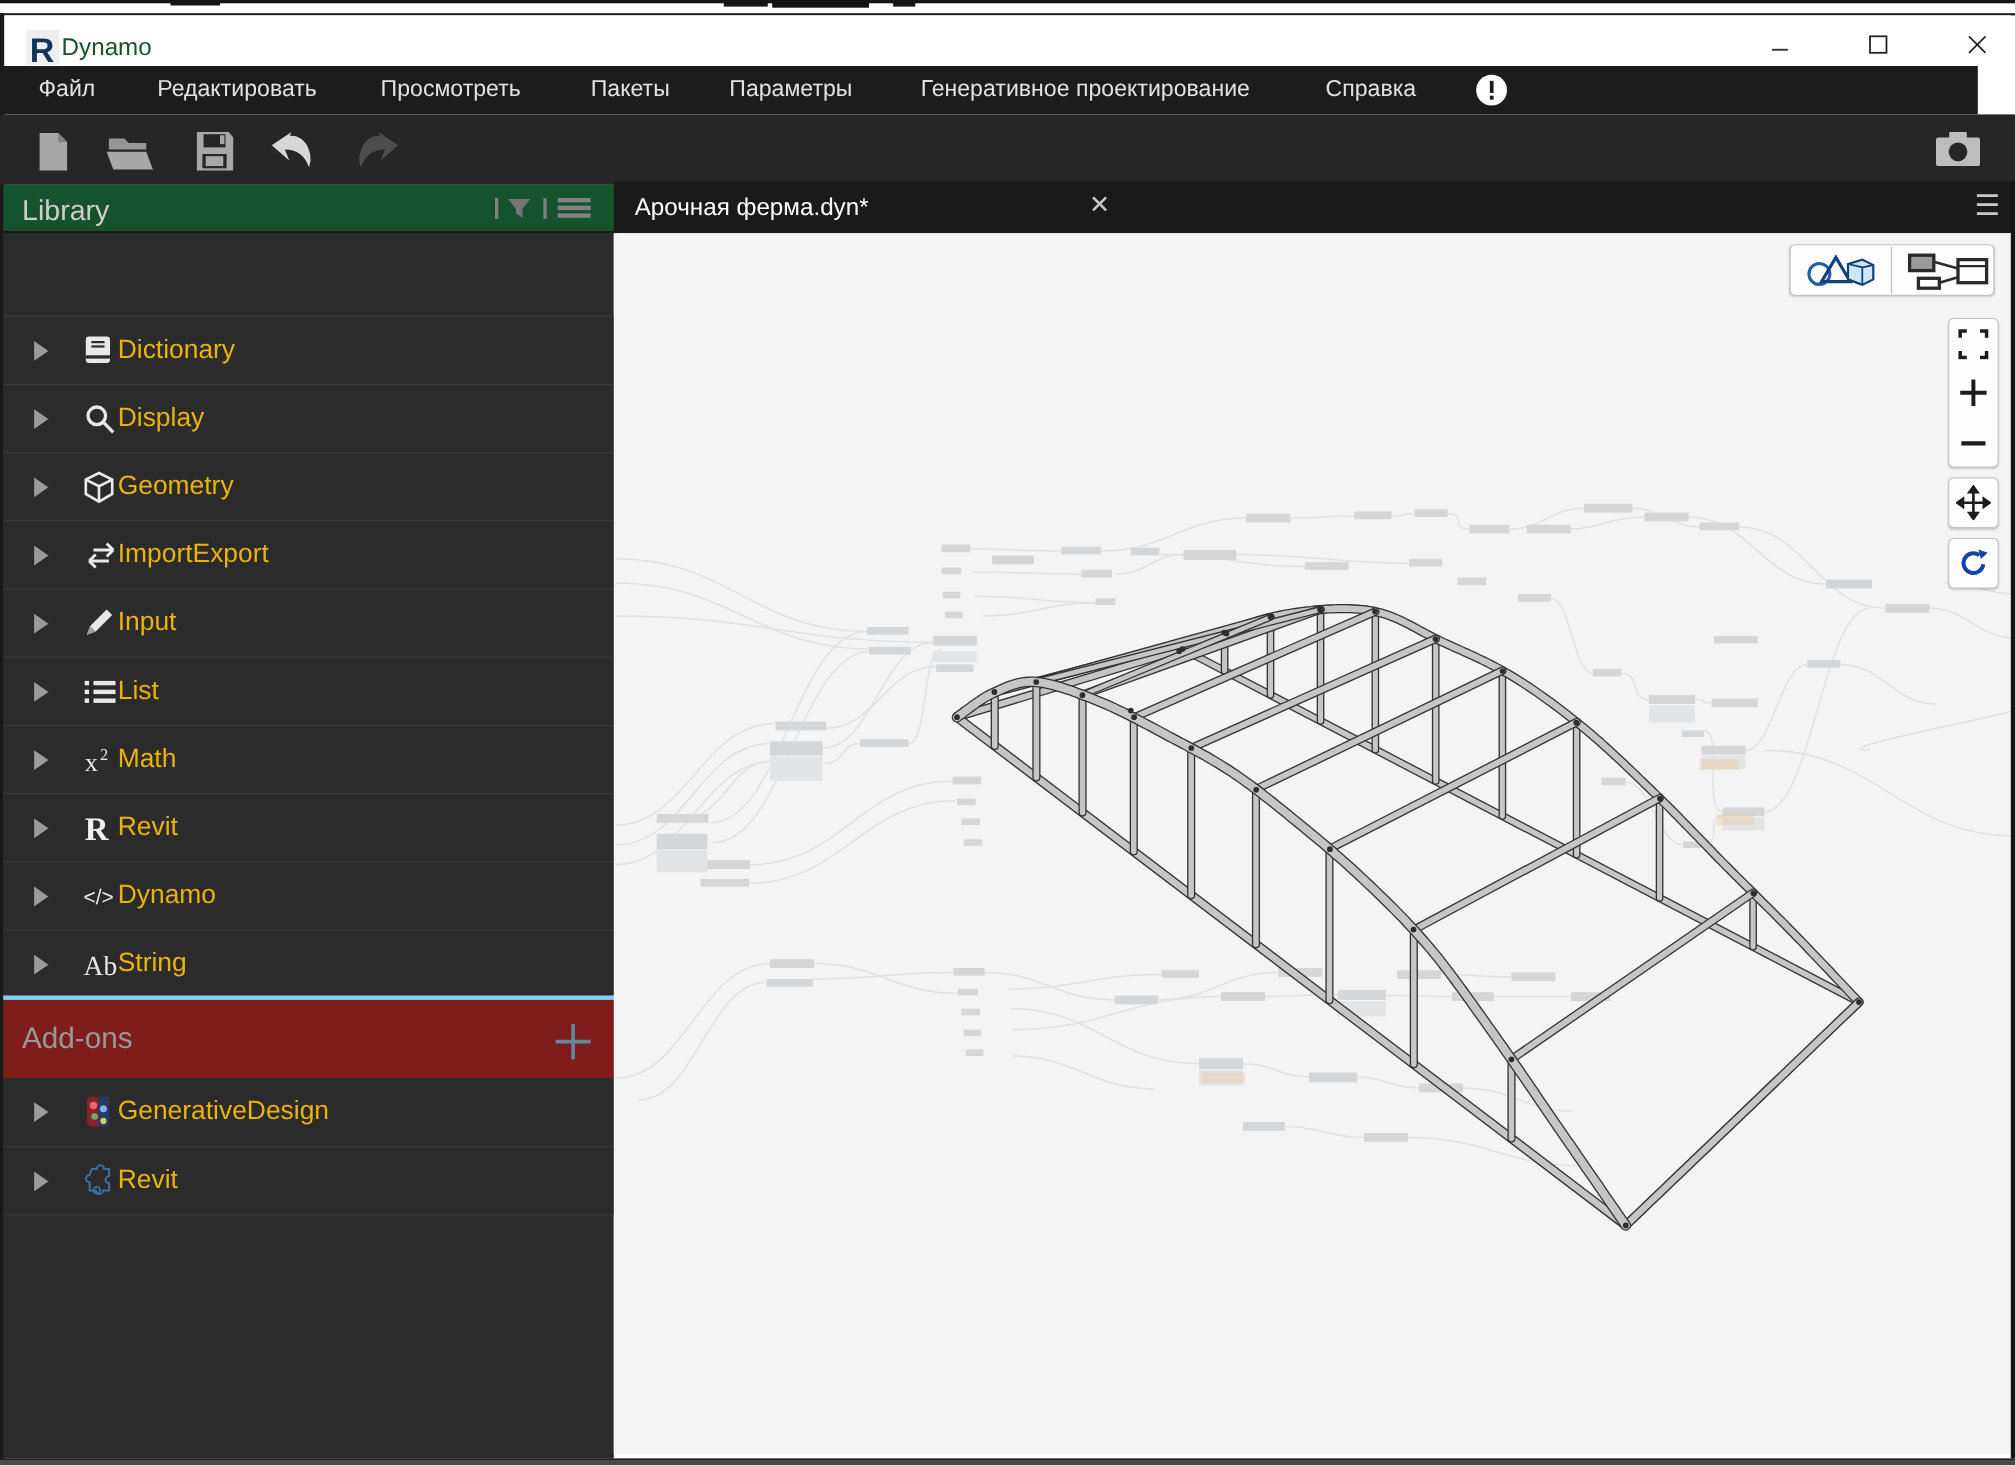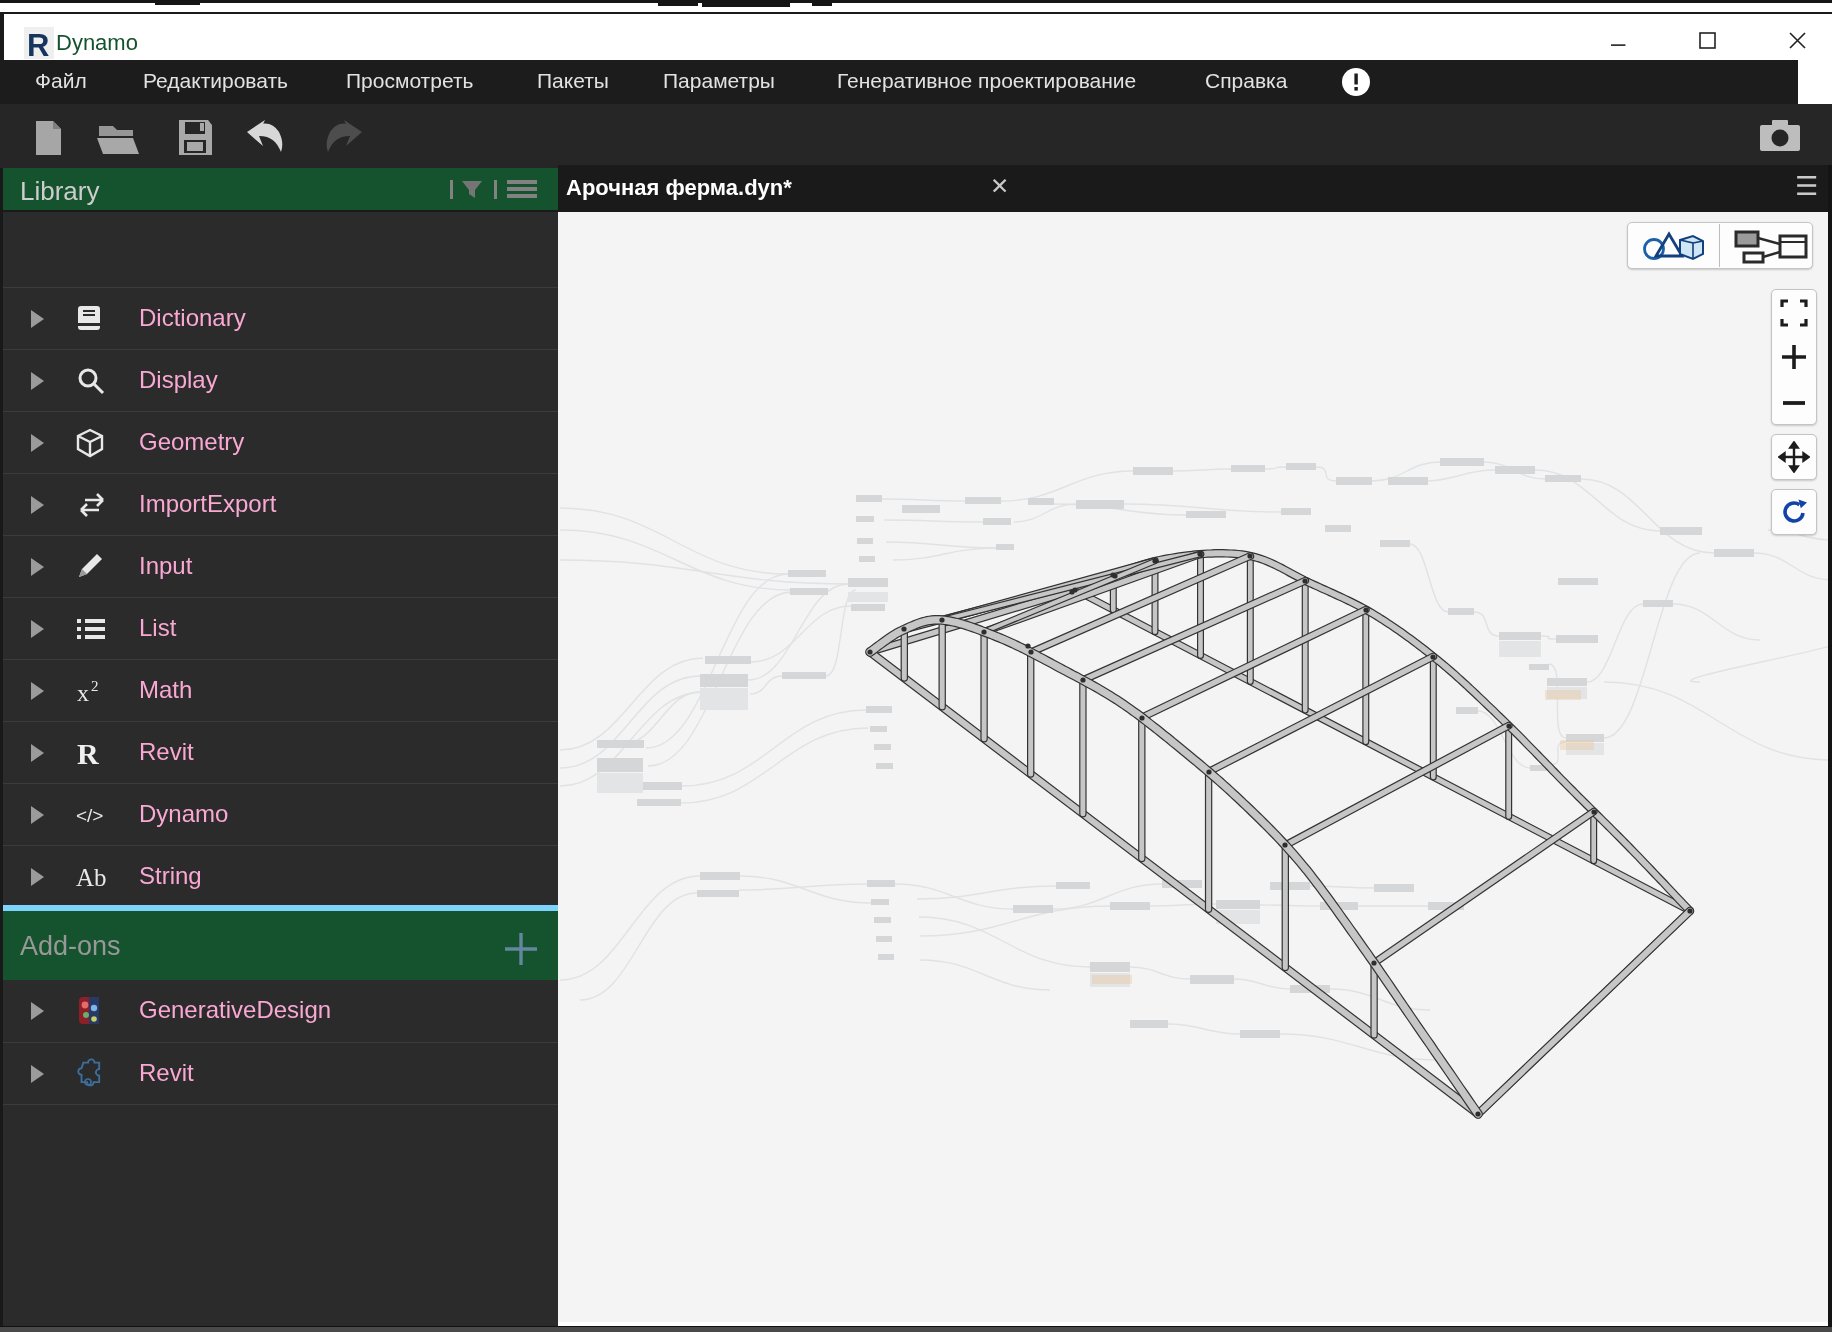--- a/index.html
+++ b/index.html
@@ -16,26 +16,26 @@
 #menubar{left:0;top:60px;width:1798px;height:44px;background:#1c1c1c;color:#e2e2e2;font-size:21px}
 #menubar span{position:absolute;top:9px}
 #toolbar{left:0;top:104px;width:1832px;height:64px;background:#262626}
 #panel{left:0;top:168px;width:558px;height:1158px;background:#2b2b2b;border-left:3px solid #191919}
 #libhead{left:0;top:0;width:558px;height:44px;background:#14532d;border-bottom:2px solid #1a1a1a}
 #libhead .t{position:absolute;left:17px;top:8px;font-size:26px;color:#cdcdcd}
 #searchbox{left:0;top:46px;width:558px;height:66px;background:#fff}
 #searchbox .ph{position:absolute;left:64px;top:18px;font-size:25px;color:#8f8f8f}
 .row{position:absolute;left:0;width:558px;height:62px;border-top:1px solid #3c3c3c;background:#2b2b2b}
 .row .arr{position:absolute;left:28px;top:22px;width:0;height:0;border-left:13px solid #9b9b9b;border-top:9px solid transparent;border-bottom:9px solid transparent}
-.row .lbl{position:absolute;left:136px;top:16px;font-size:24px;color:#f9a8d4}
+.row .lbl{position:absolute;left:104px;top:16px;font-size:24px;color:#eab308}
 .row .ic{position:absolute;left:72px;top:15px;width:30px;height:32px}
-#addons{position:absolute;left:0;top:737px;width:558px;height:75px;background:#14532d;border-top:6px solid #7dd3fc}
+#addons{position:absolute;left:0;top:737px;width:558px;height:75px;background:#7f1d1d;border-top:4px solid #7dd3fc}
 #addons .t{position:absolute;left:17px;top:20px;font-size:27px;color:#989898}
 #tabbar{left:558px;top:165px;width:1274px;height:47px;background:#1a1a1a}
-#tabbar .title{position:absolute;left:8px;top:10px;font-size:22px;font-weight:bold;color:#fff}
+#tabbar .title{position:absolute;left:19px;top:10px;font-size:22px;font-weight:normal;color:#fff}
 #tabbar .x{position:absolute;left:432px;top:8px;font-size:23px;color:#c9c9c9}
 #tabbar .hb{position:absolute;left:1237px;top:6px;font-size:26px;color:#c9c9c9}
 #canvas{left:558px;top:212px;width:1270px;height:1110px;background:#f4f4f5}
 #rightborder{left:1828px;top:165px;width:4px;height:1161px;background:#141414}
 #bottombar{left:0;top:1326px;width:1832px;height:6px;background:#4a4a4a;border-top:1px solid #111}
 .vbtn{position:absolute;background:#fdfdfd;border:1px solid #c4c4c4;border-radius:5px;box-shadow:0 1px 2px rgba(0,0,0,.18)}
 </style></head>
 <body>
 <div class="abs" id="topstrip"></div>
 <div class="abs" style="left:155px;top:0;width:45px;height:5px;background:#151515"></div>

